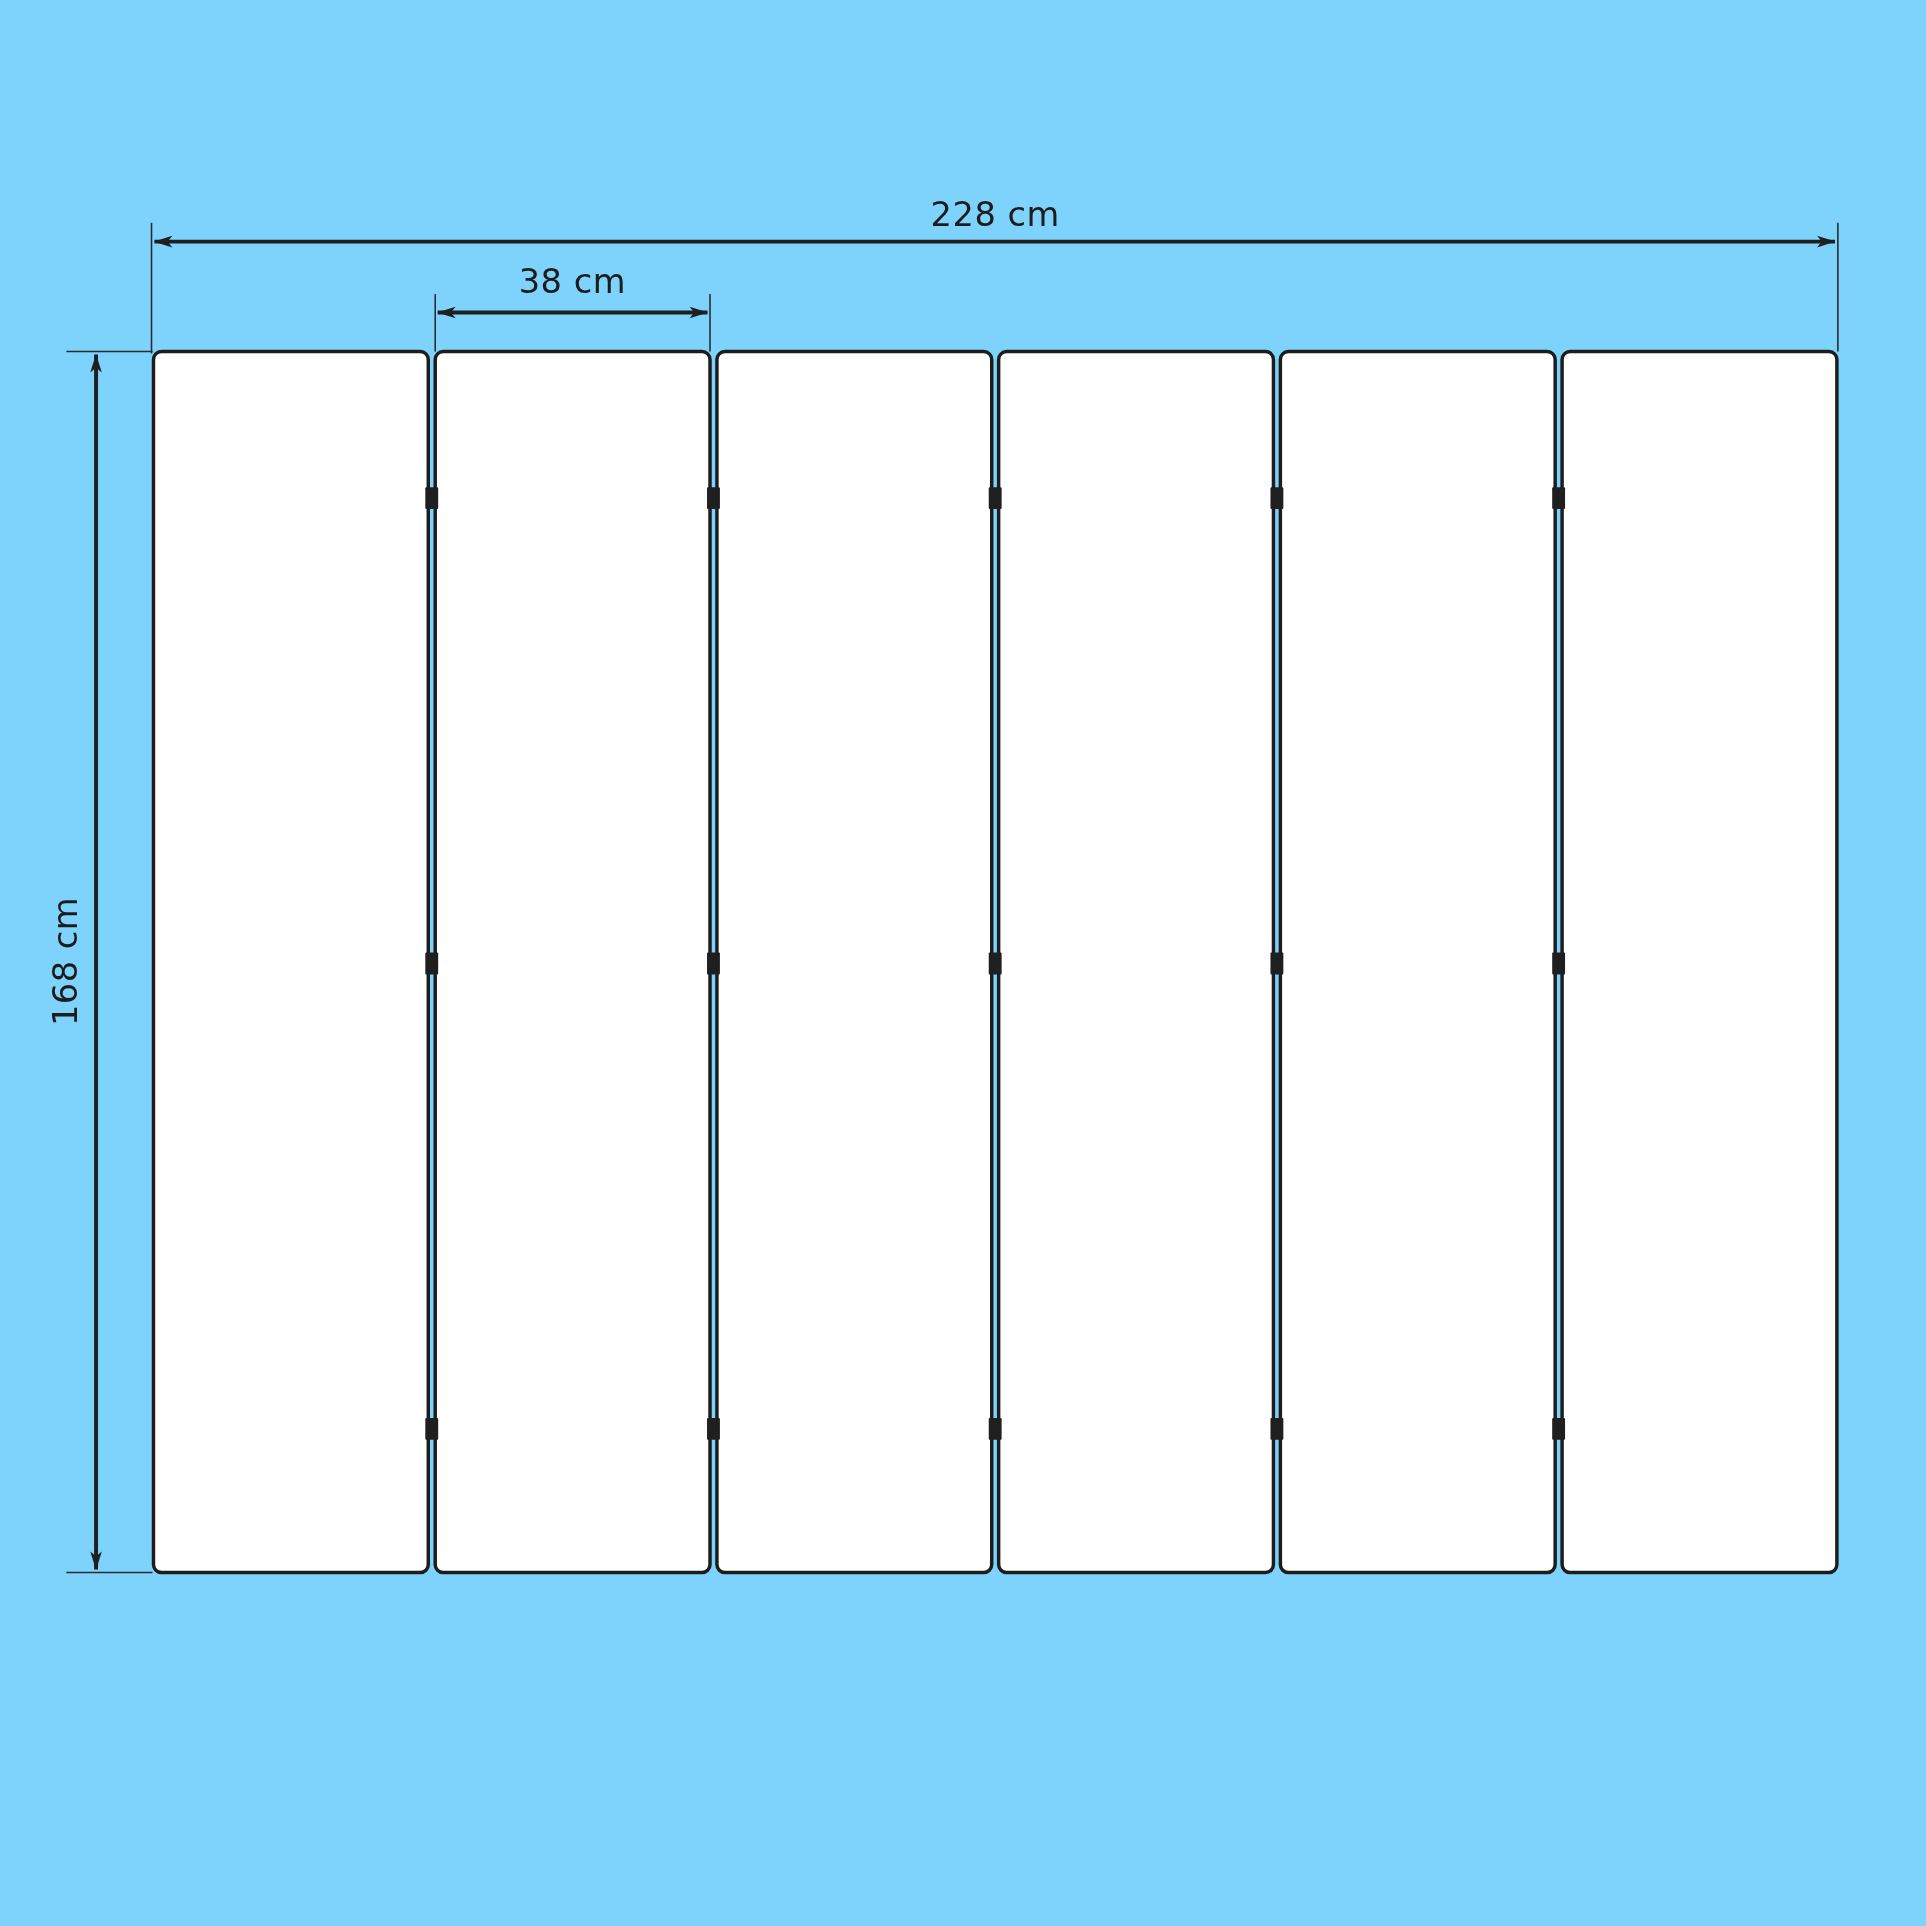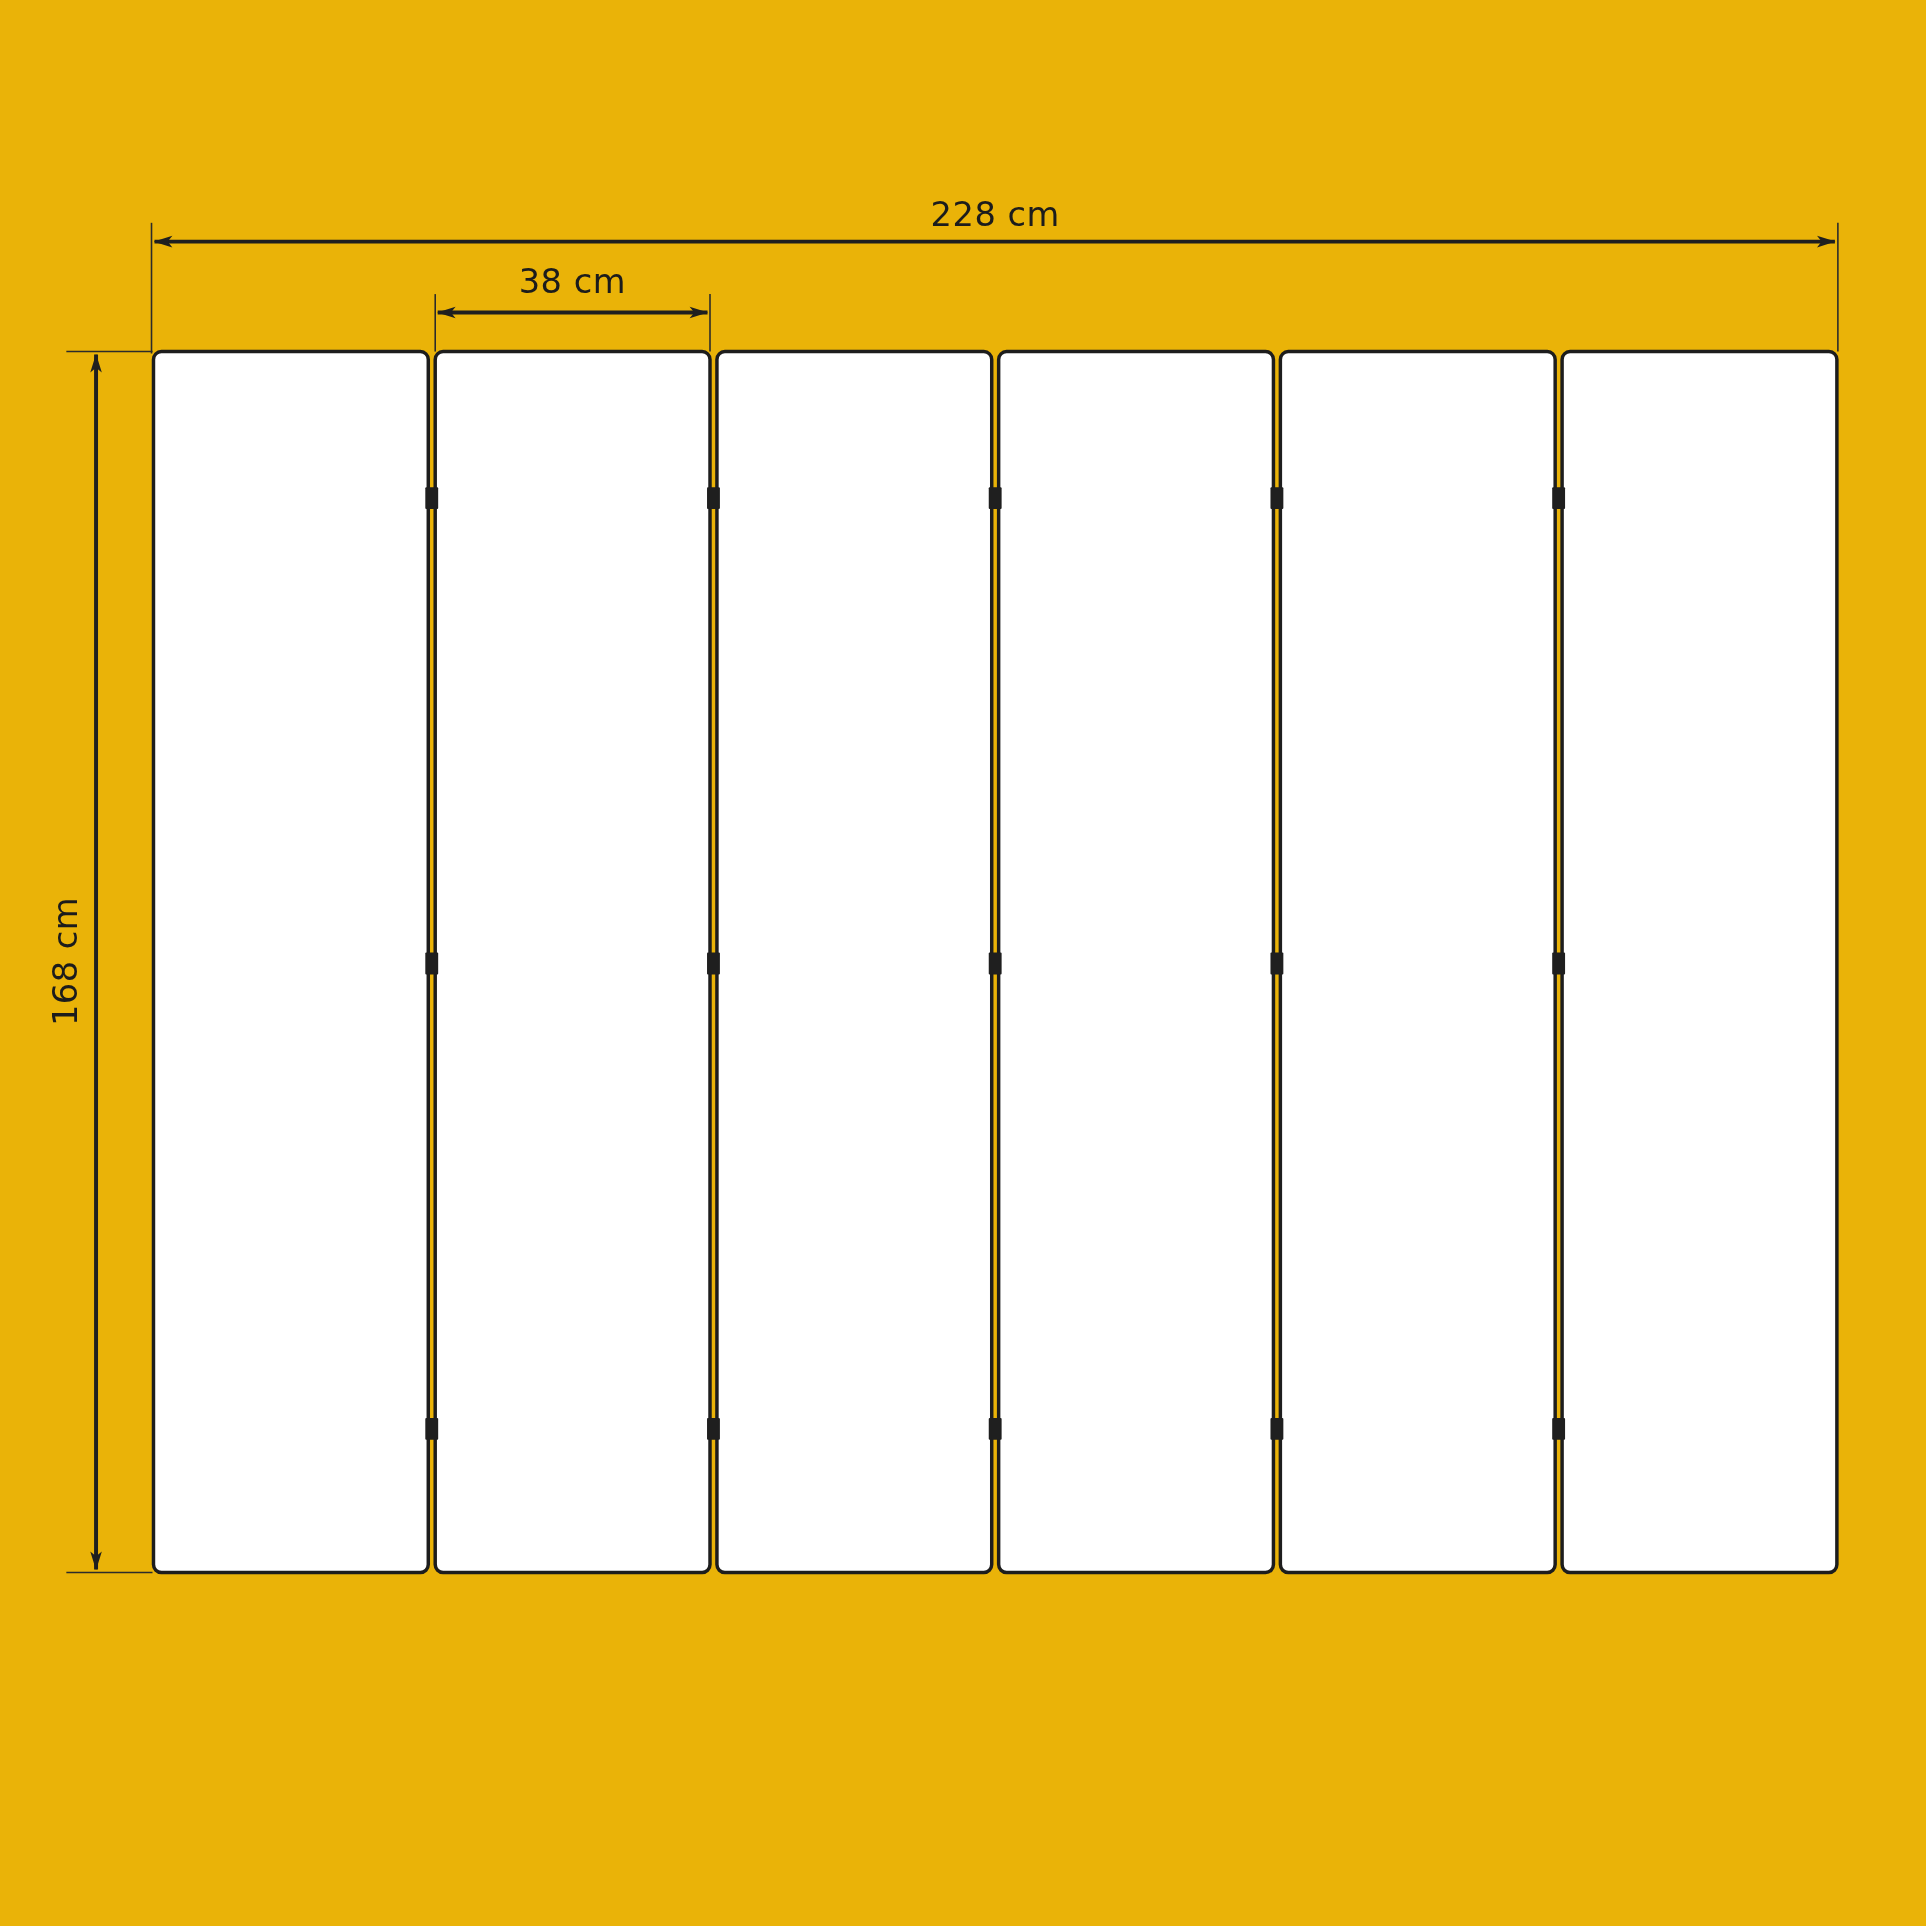--- a/index.html
+++ b/index.html
@@ -7,21 +7,21 @@
     padding: 0;
     background: #ffffff;
     width: 1927px;
     height: 1927px;
     font-family: "DejaVu Sans", sans-serif;
   }
   .canvas {
     position: relative;
     width: 1927px;
     height: 1927px;
-    background: #eab308;
+    background: #7dd3fc;
     overflow: hidden;
   }
   svg { display: block; }
 
   .panel {
     fill: #ffffff;
     stroke: #1d1d1d;
     stroke-width: 3.5;
   }
   .hinge {

